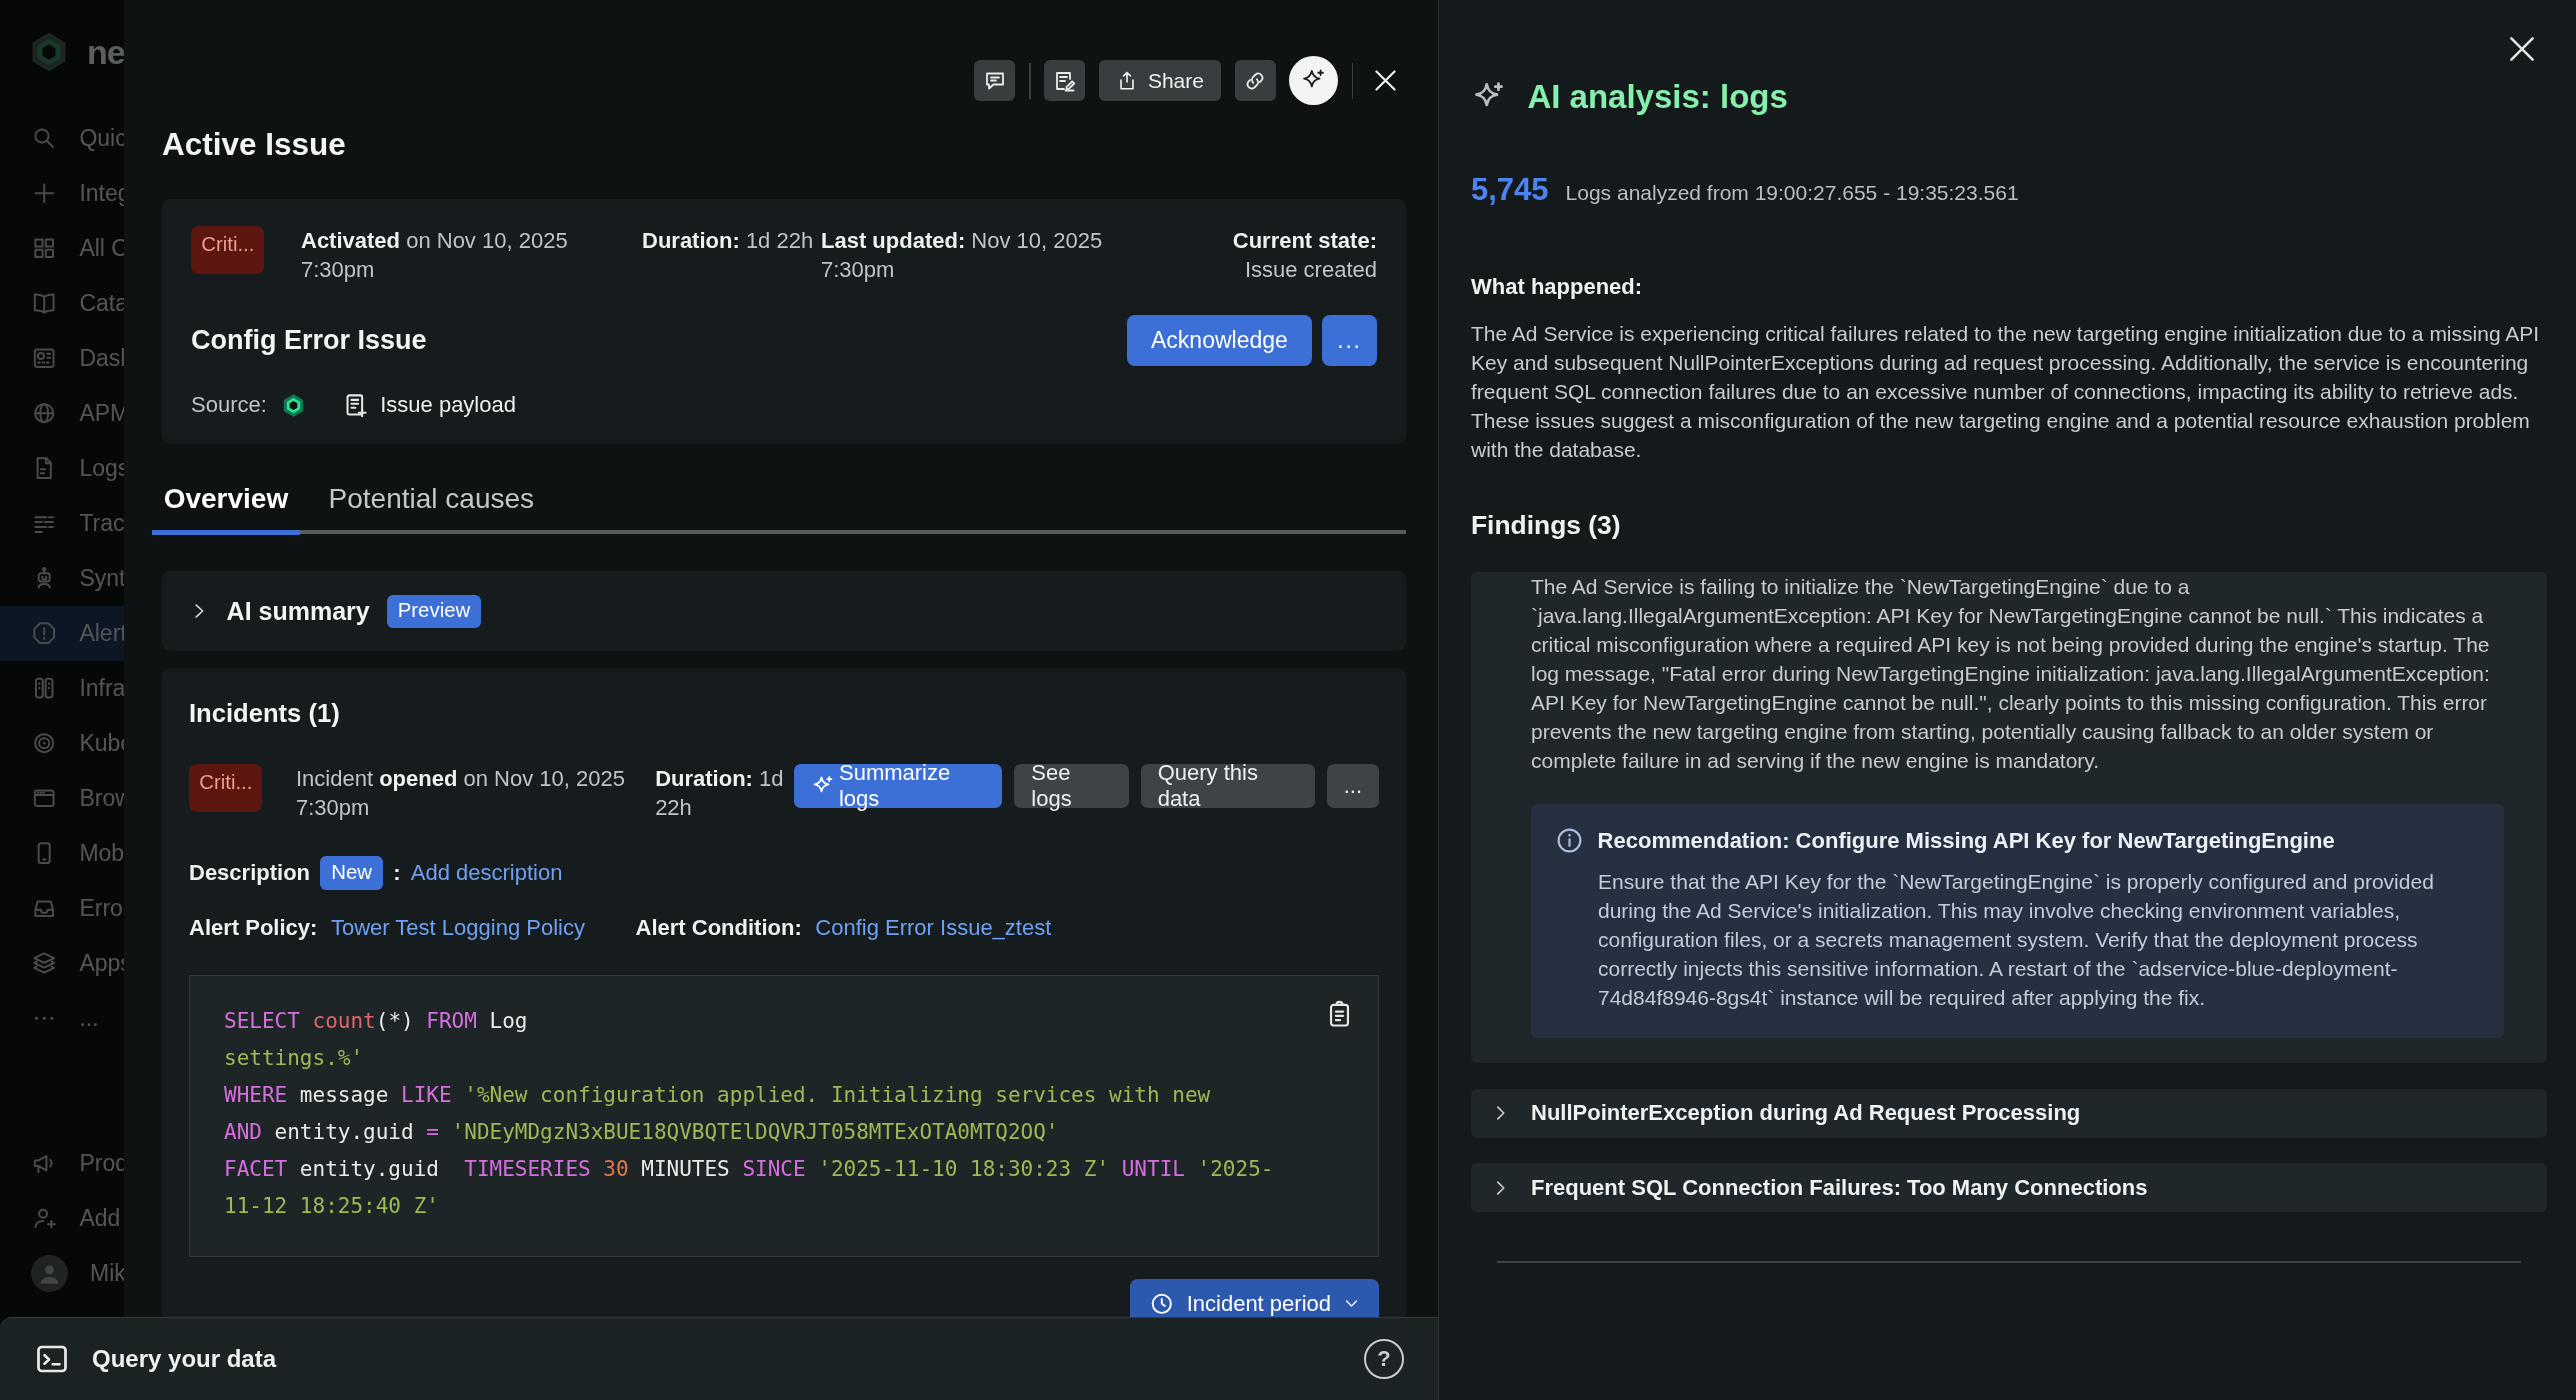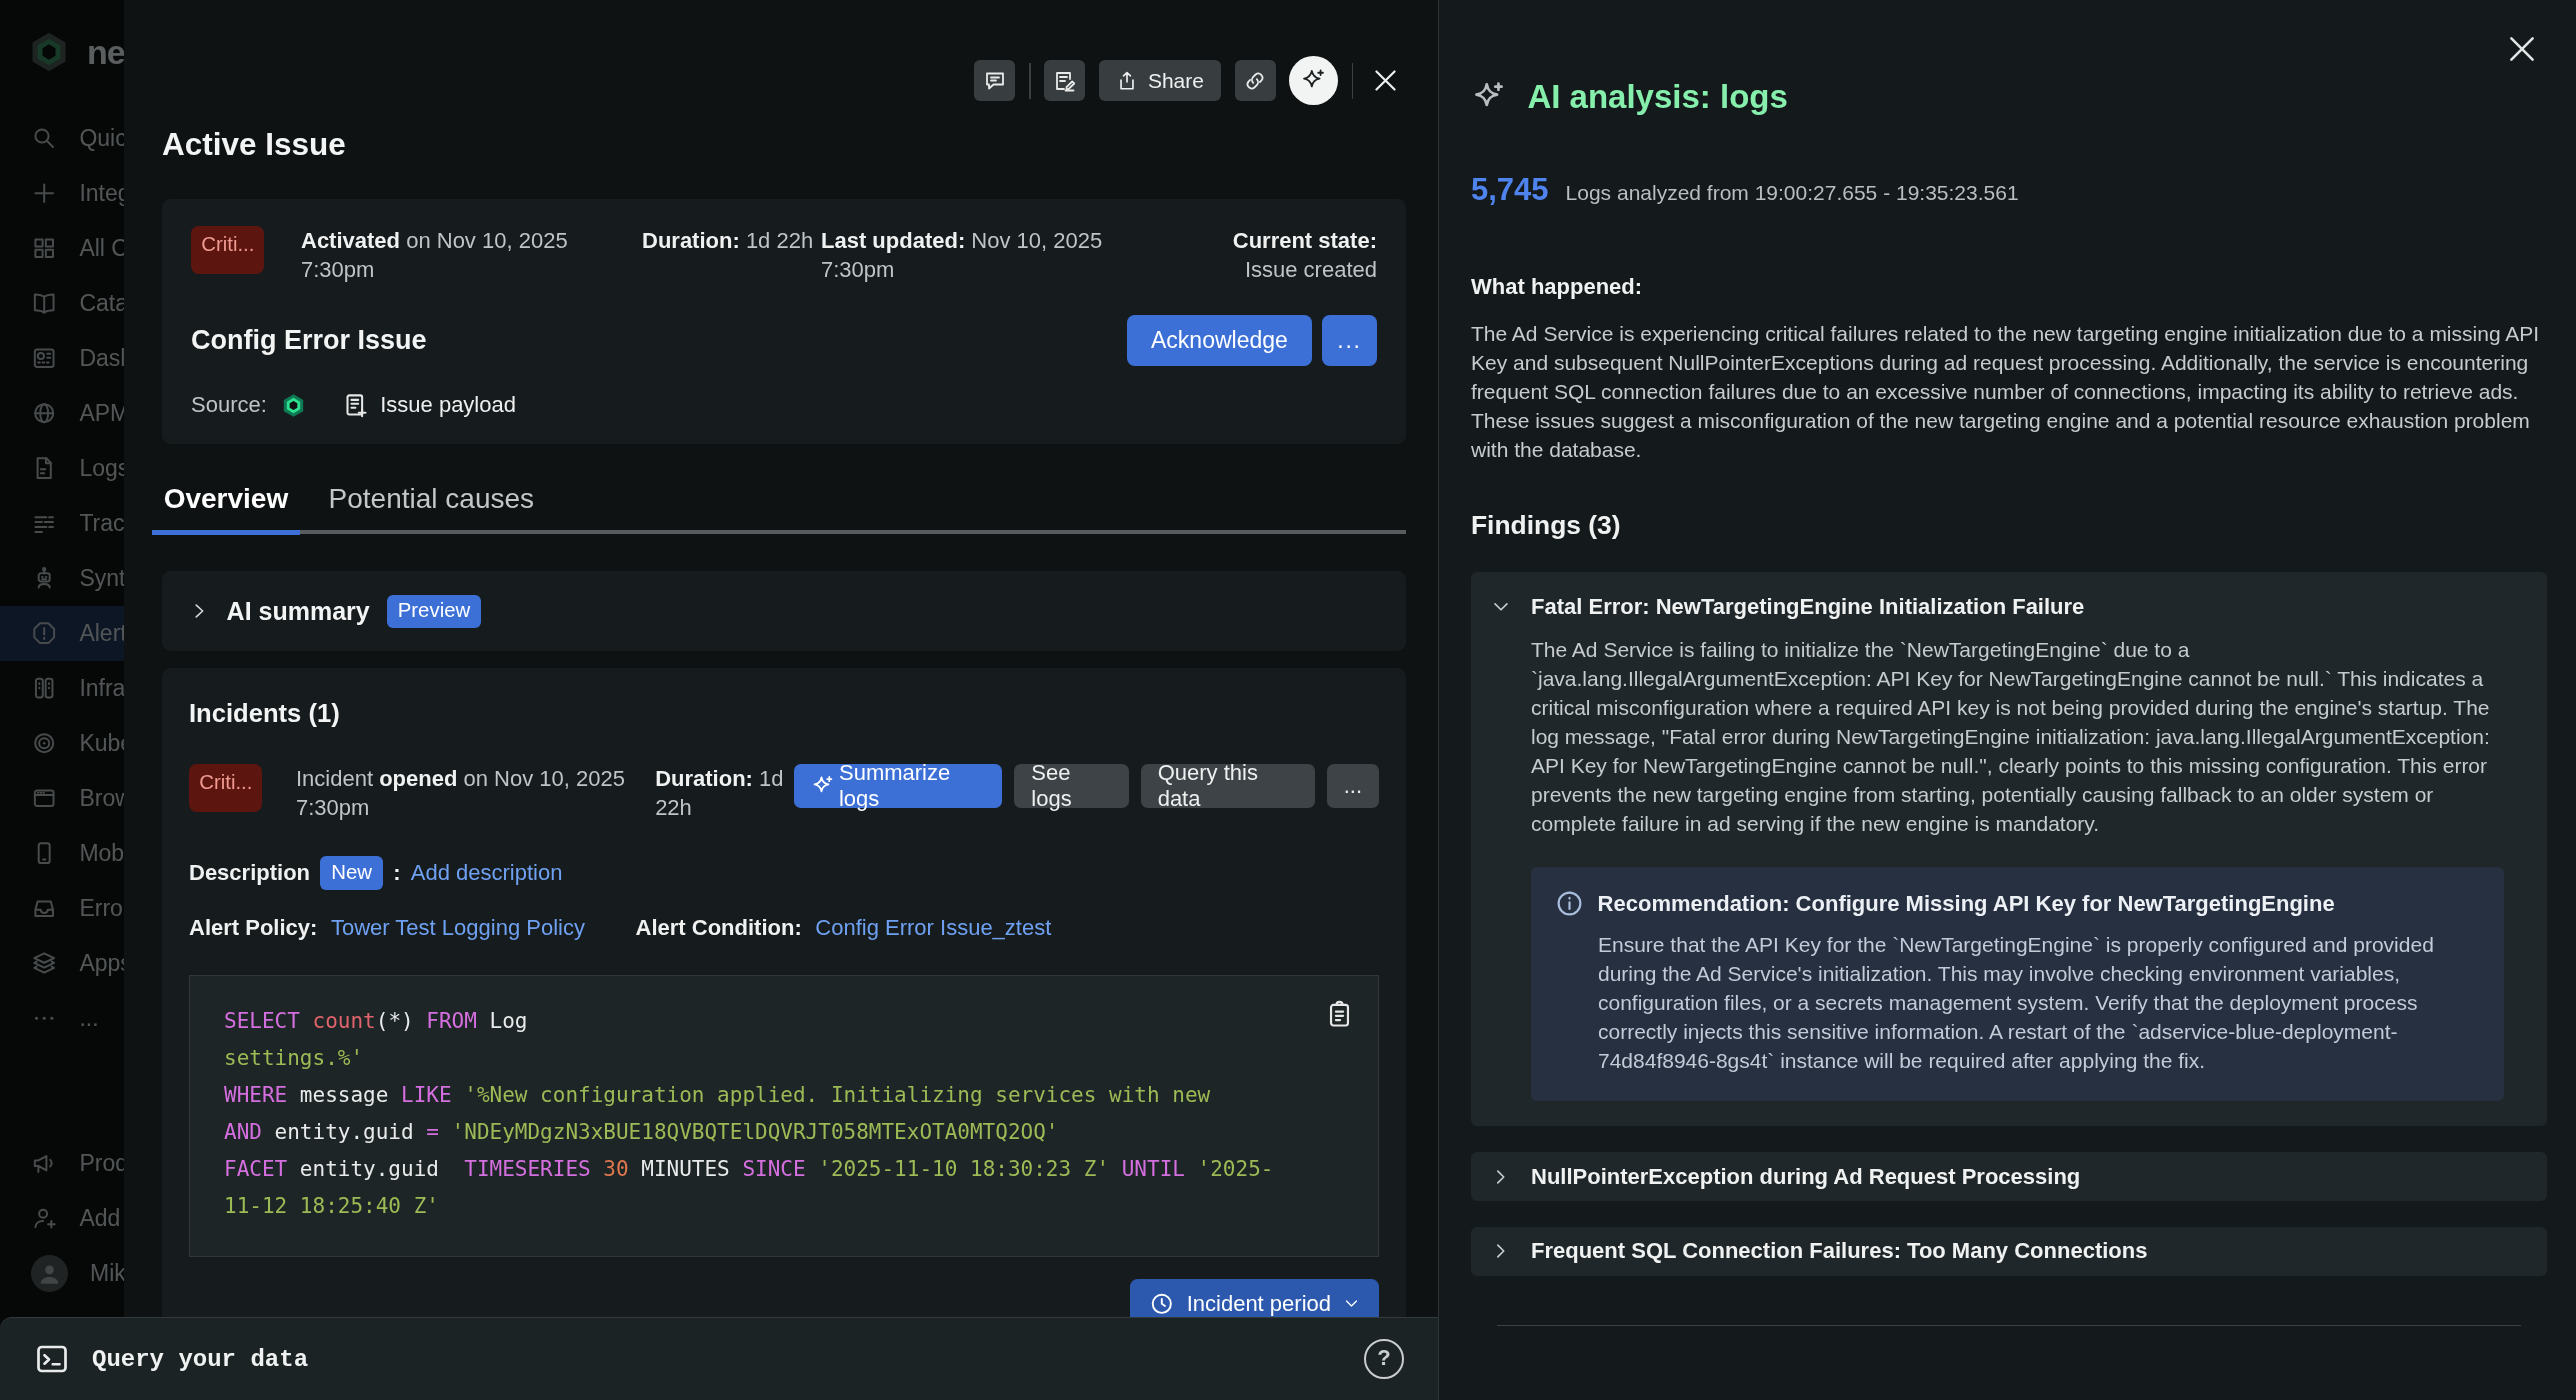--- a/index.html
+++ b/index.html
@@ -127,21 +127,21 @@
   .rec-box{margin:29px 43px 0 60px;background:#263040;border-radius:6px;padding:22px 24px 25.6px;}
   .rec-head{display:flex;align-items:center;gap:13.6px;}
   .rec-ico{width:29px;height:29px;color:#a9bedd;}
   .rec-title{font-size:22px;font-weight:700;color:#edf1f6;}
   .rec-body{margin:12px 0 0 43px;font-size:21px;line-height:29px;color:#c3cbd8;}
   .finding.expanded{padding-bottom:25.6px;}
   .panel-divider{margin:49px auto 0 25.6px;width:1024px;height:1.7px;background:#3c4246;}
 
   
   .bottom-bar{position:absolute;left:0;bottom:0;width:1438px;height:83px;background:#1c2324;border-top:0.9px solid #333b3e;
-              border-top-left-radius:12px;display:flex;align-items:center;padding:0 34px;box-sizing:border-box;gap:22px;z-index:4;font-family:Liberation Mono, monospace;}
+              border-top-left-radius:12px;display:flex;align-items:center;padding:0 34px;box-sizing:border-box;gap:22px;z-index:4;}
   .bottom-bar .term-ico{width:36px;height:36px;color:#e9ebeb;}
   .query-label{font-size:24px;font-weight:600;color:#f0f2f2;}
   .help-circle{margin-left:auto;width:36px;height:36px;border:2.1px solid #c9cdce;border-radius:50%;color:#c9cdce;
                display:flex;align-items:center;justify-content:center;font-size:22px;font-weight:700;cursor:pointer;}
 </style>
 </head>
 <body>
 
 <div class="stage">
 
@@ -550,30 +550,20 @@
     </div>
     <div class="count-row">
       <span class="log-count">5,745</span>
       <span class="analyzed">Logs analyzed from 19:00:27.655 - 19:35:23.561</span>
     </div>
     <div class="wh-label">What happened:</div>
     <div class="wh-text">The Ad Service is experiencing critical failures related to the new targeting engine initialization due to a missing API Key and subsequent NullPointerExceptions during ad request processing. Additionally, the service is encountering frequent SQL connection failures due to an excessive number of connections, impacting its ability to retrieve ads. These issues suggest a misconfiguration of the new targeting engine and a potential resource exhaustion problem with the database.</div>
     <div class="findings-heading">Findings (3)</div>
     <div class="findings-list" id="findings-list">
         <div class="finding expanded">
-          <div class="f-head">
-            <span class="f-chev">
-              <span class="ico" style="width:22px;height:22px">
-                <svg viewBox="0 0 24 24">
-                  <path d="M5.5 8.5l6.5 6.5 6.5-6.5"></path>
-                </svg>
-              </span>
-            </span>
-            <span class="f-title">Fatal Error: NewTargetingEngine Initialization Failure</span>
-          </div>
           <div class="f-body">The Ad Service is failing to initialize the `NewTargetingEngine` due to a `java.lang.IllegalArgumentException: API Key for NewTargetingEngine cannot be null.` This indicates a critical misconfiguration where a required API key is not being provided during the engine's startup. The log message, "Fatal error during NewTargetingEngine initialization: java.lang.IllegalArgumentException: API Key for NewTargetingEngine cannot be null.", clearly points to this missing configuration. This error prevents the new targeting engine from starting, potentially causing fallback to an older system or complete failure in ad serving if the new engine is mandatory.</div>
           <div class="rec-box">
             <div class="rec-head">
               <span class="ico rec-ico">
                 <svg viewBox="0 0 24 24">
                   <circle cx="12" cy="12" r="9"></circle>
                   <path d="M12 11v5.5M12 7.3v.6"></path>
                 </svg>
               </span>
               <span class="rec-title">Recommendation: Configure Missing API Key for NewTargetingEngine</span>

